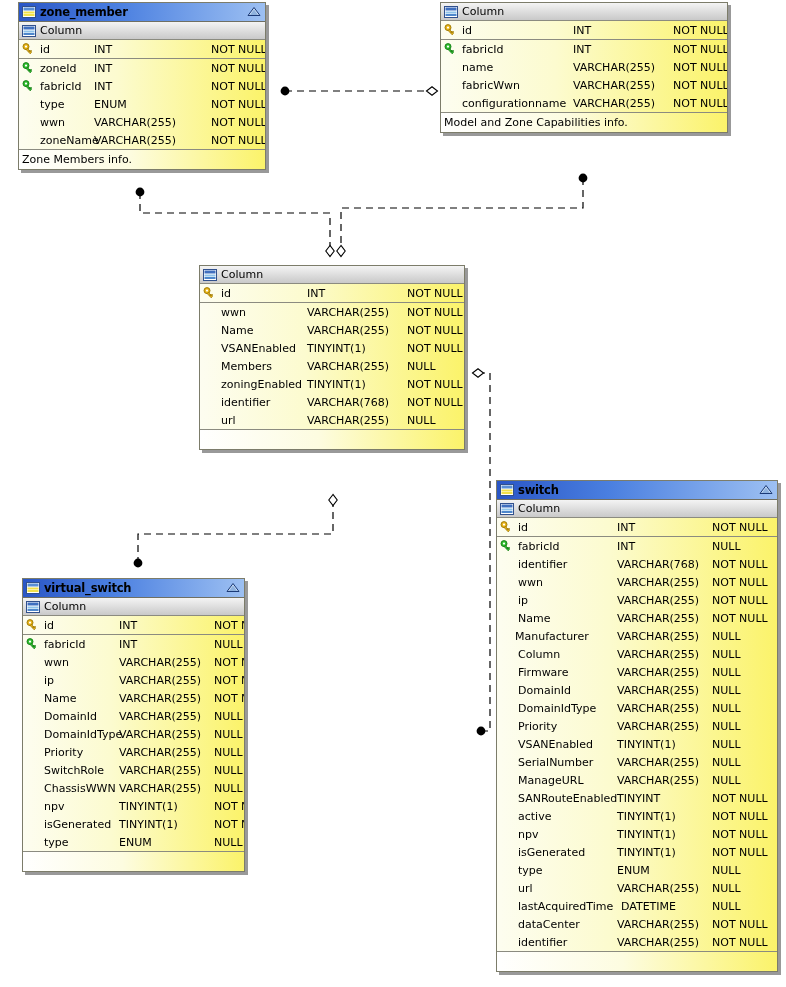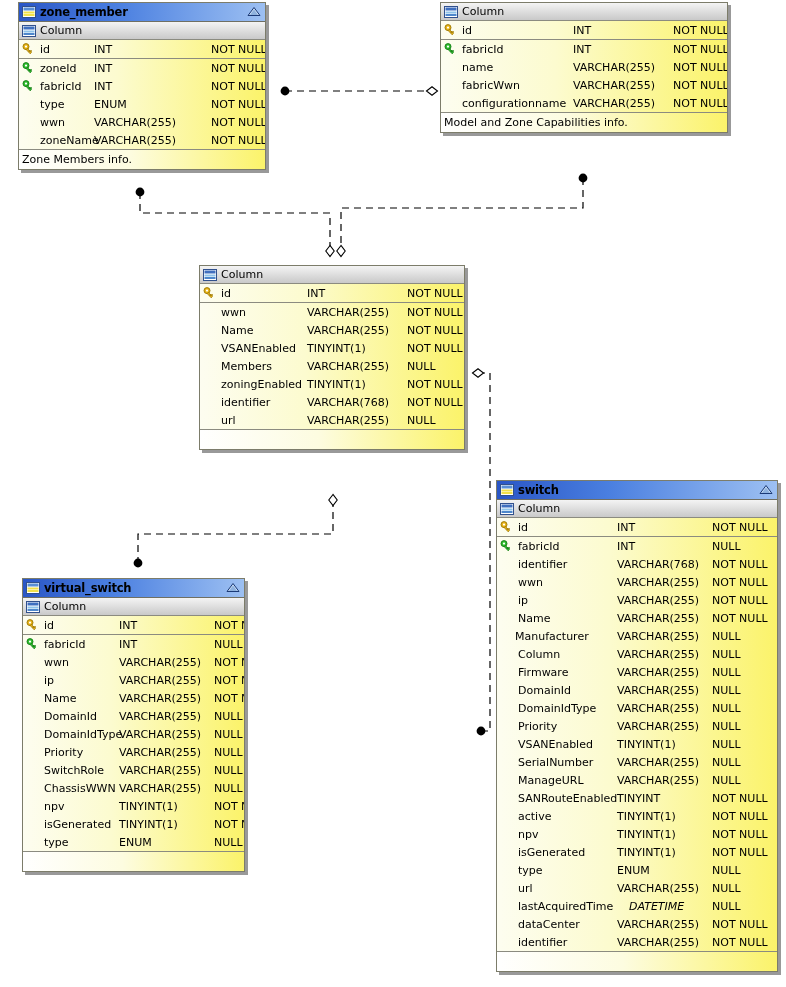--- a/index.html
+++ b/index.html
@@ -635,21 +635,21 @@
         </div>
         <div class="row">
           <span class="keycell"></span>
           <span class="cname" style="position: absolute; left: 21px;">url</span>
           <span class="ctype" style="left: 120px;">VARCHAR(255)</span>
           <span class="cnull" style="left: 215px;">NULL</span>
         </div>
         <div class="row">
           <span class="keycell"></span>
           <span class="cname" style="position: absolute; left: 21px;">lastAcquiredTime</span>
-          <span class="ctype" style="left: 132px; font-style: italic;">DATETIME</span>
+          <span class="ctype" style="left: 124px;">DATETIME</span>
           <span class="cnull" style="left: 215px;">NULL</span>
         </div>
         <div class="row">
           <span class="keycell"></span>
           <span class="cname" style="position: absolute; left: 21px;">dataCenter</span>
           <span class="ctype" style="left: 120px;">VARCHAR(255)</span>
           <span class="cnull" style="left: 215px;">NOT NULL</span>
         </div>
         <div class="row">
           <span class="keycell"></span>

